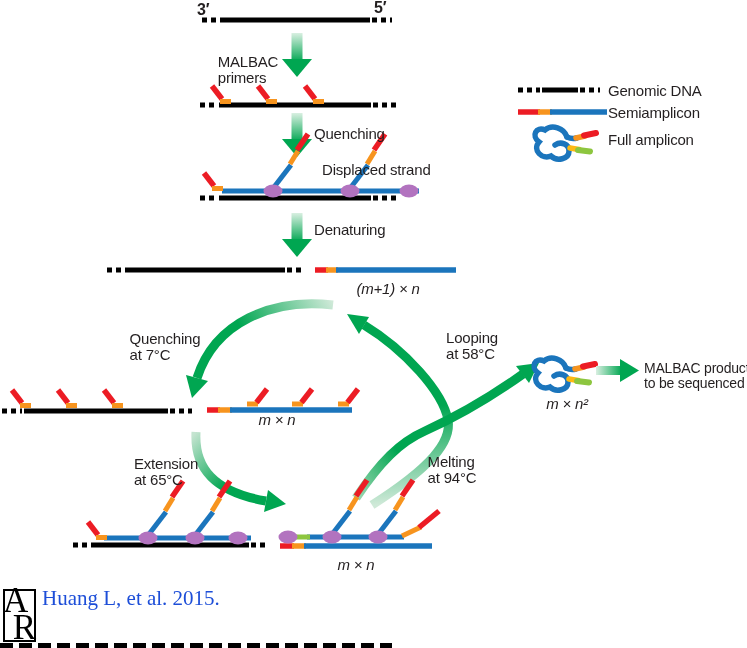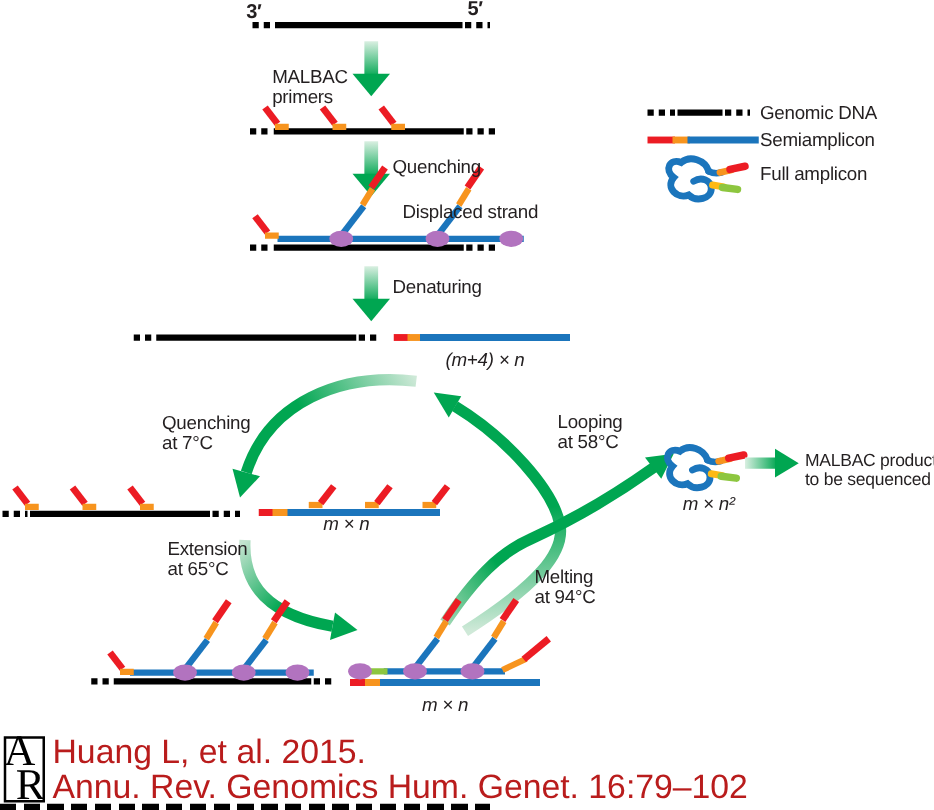--- a/index.html
+++ b/index.html
@@ -5,22 +5,22 @@
   html,body{margin:0;padding:0;background:#fff;}
   .stage{position:relative;width:747px;height:648px;background:#fff;overflow:hidden;
          font-family:"Liberation Sans",sans-serif;}
   .stage svg{position:absolute;left:0;top:0;}
   .lbl{position:absolute;font-size:15px;line-height:16px;color:#231f20;
        letter-spacing:-0.2px;white-space:nowrap;}
   .ctr{transform:translateX(-50%);text-align:left;}
   .ital{font-style:italic;}
   .prime{font-weight:bold;font-size:16px;}
   .small{font-size:14px;line-height:15px;}
-  .cite{position:absolute;font-family:Liberation Sans, sans-serif;font-size:27px;
-        color:#b91c1c;white-space:nowrap;}
+  .cite{position:absolute;font-family:Liberation Serif, serif;font-size:21px;
+        color:#1d4ed8;white-space:nowrap;}
   .logo{position:absolute;left:3px;top:589px;width:29px;height:49px;
         border:2.5px solid #000;font-family:"Liberation Serif",serif;color:#000;}
   .logo .a{position:absolute;left:-2px;top:-8px;font-size:35px;line-height:1;}
   .logo .r{position:absolute;right:-2px;bottom:-5px;font-size:35px;line-height:1;}
   .clipped{position:absolute;left:0;top:643px;width:392px;height:5px;
            background:repeating-linear-gradient(90deg,#000 0 13px,transparent 13px 19px);}
 </style>
 </head>
 <body>
 
@@ -232,30 +232,30 @@
 
 <div class="lbl ctr" style="left:248px;top:54px">
   <div>MALBAC</div>
   <div>primers</div>
 </div>
 
 <div class="lbl" style="left:314px;top:126px">Quenching</div>
 <div class="lbl" style="left:322px;top:162px">Displaced strand</div>
 <div class="lbl" style="left:314px;top:222px">Denaturing</div>
 
-<div class="lbl ctr ital" style="left:388px;top:281px">(m+4) × n</div>
+<div class="lbl ctr ital" style="left:388px;top:281px">(m+1) × n</div>
 
 <div class="lbl ctr" style="left:165px;top:331px">
   <div>Quenching</div>
   <div>at 7°C</div>
 </div>
 
 <div class="lbl ctr ital" style="left:277px;top:412px">m × n</div>
 
-<div class="lbl ctr" style="left:166px;top:432px">
+<div class="lbl ctr" style="left:166px;top:456px">
   <div>Extension</div>
   <div>at 65°C</div>
 </div>
 
 <div class="lbl ctr" style="left:452px;top:454px">
   <div>Melting</div>
   <div>at 94°C</div>
 </div>
 
 <div class="lbl ctr" style="left:472px;top:330px">
@@ -275,16 +275,15 @@
 
 <div class="lbl" style="left:608px;top:83px">Genomic DNA</div>
 <div class="lbl" style="left:608px;top:105px">Semiamplicon</div>
 <div class="lbl" style="left:608px;top:132px">Full amplicon</div>
 
 <div class="logo">
   <span class="a">A</span>
   <span class="r">R</span>
 </div>
 <div class="cite" style="left:42px;top:586px">Huang L, et al. 2015.</div>
-<div class="cite" style="left:42px;top:614px">Annu. Rev. Genomics Hum. Genet. 16:79–102</div>
 <div class="clipped"></div>
 
 </div>
 
 </body></html>

